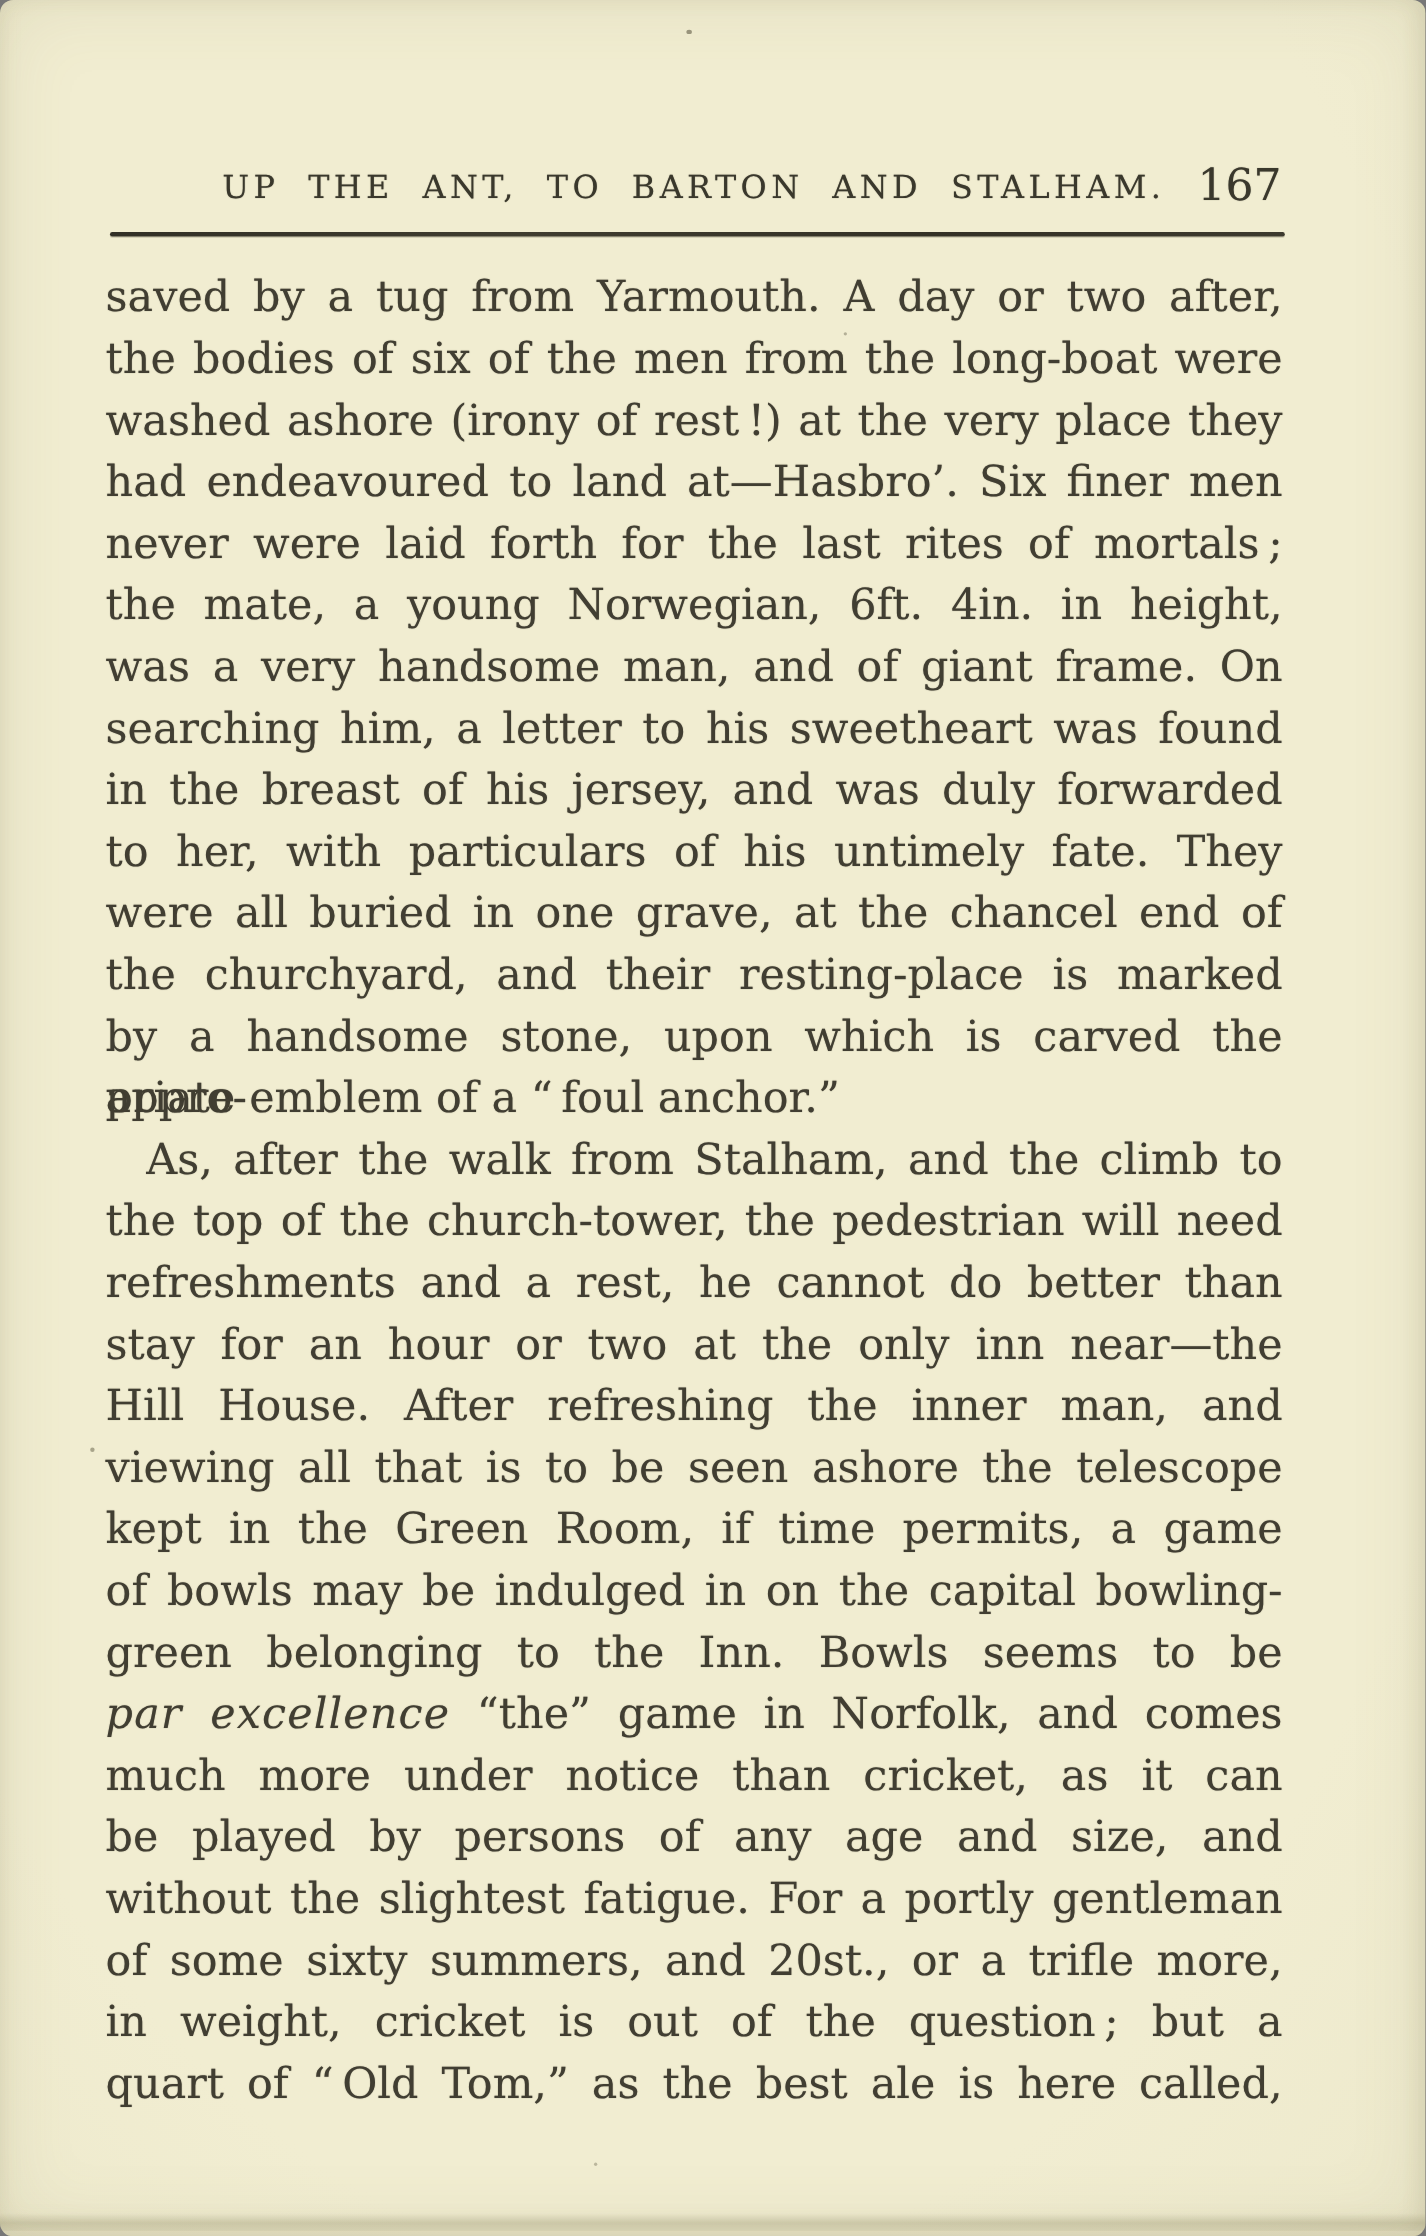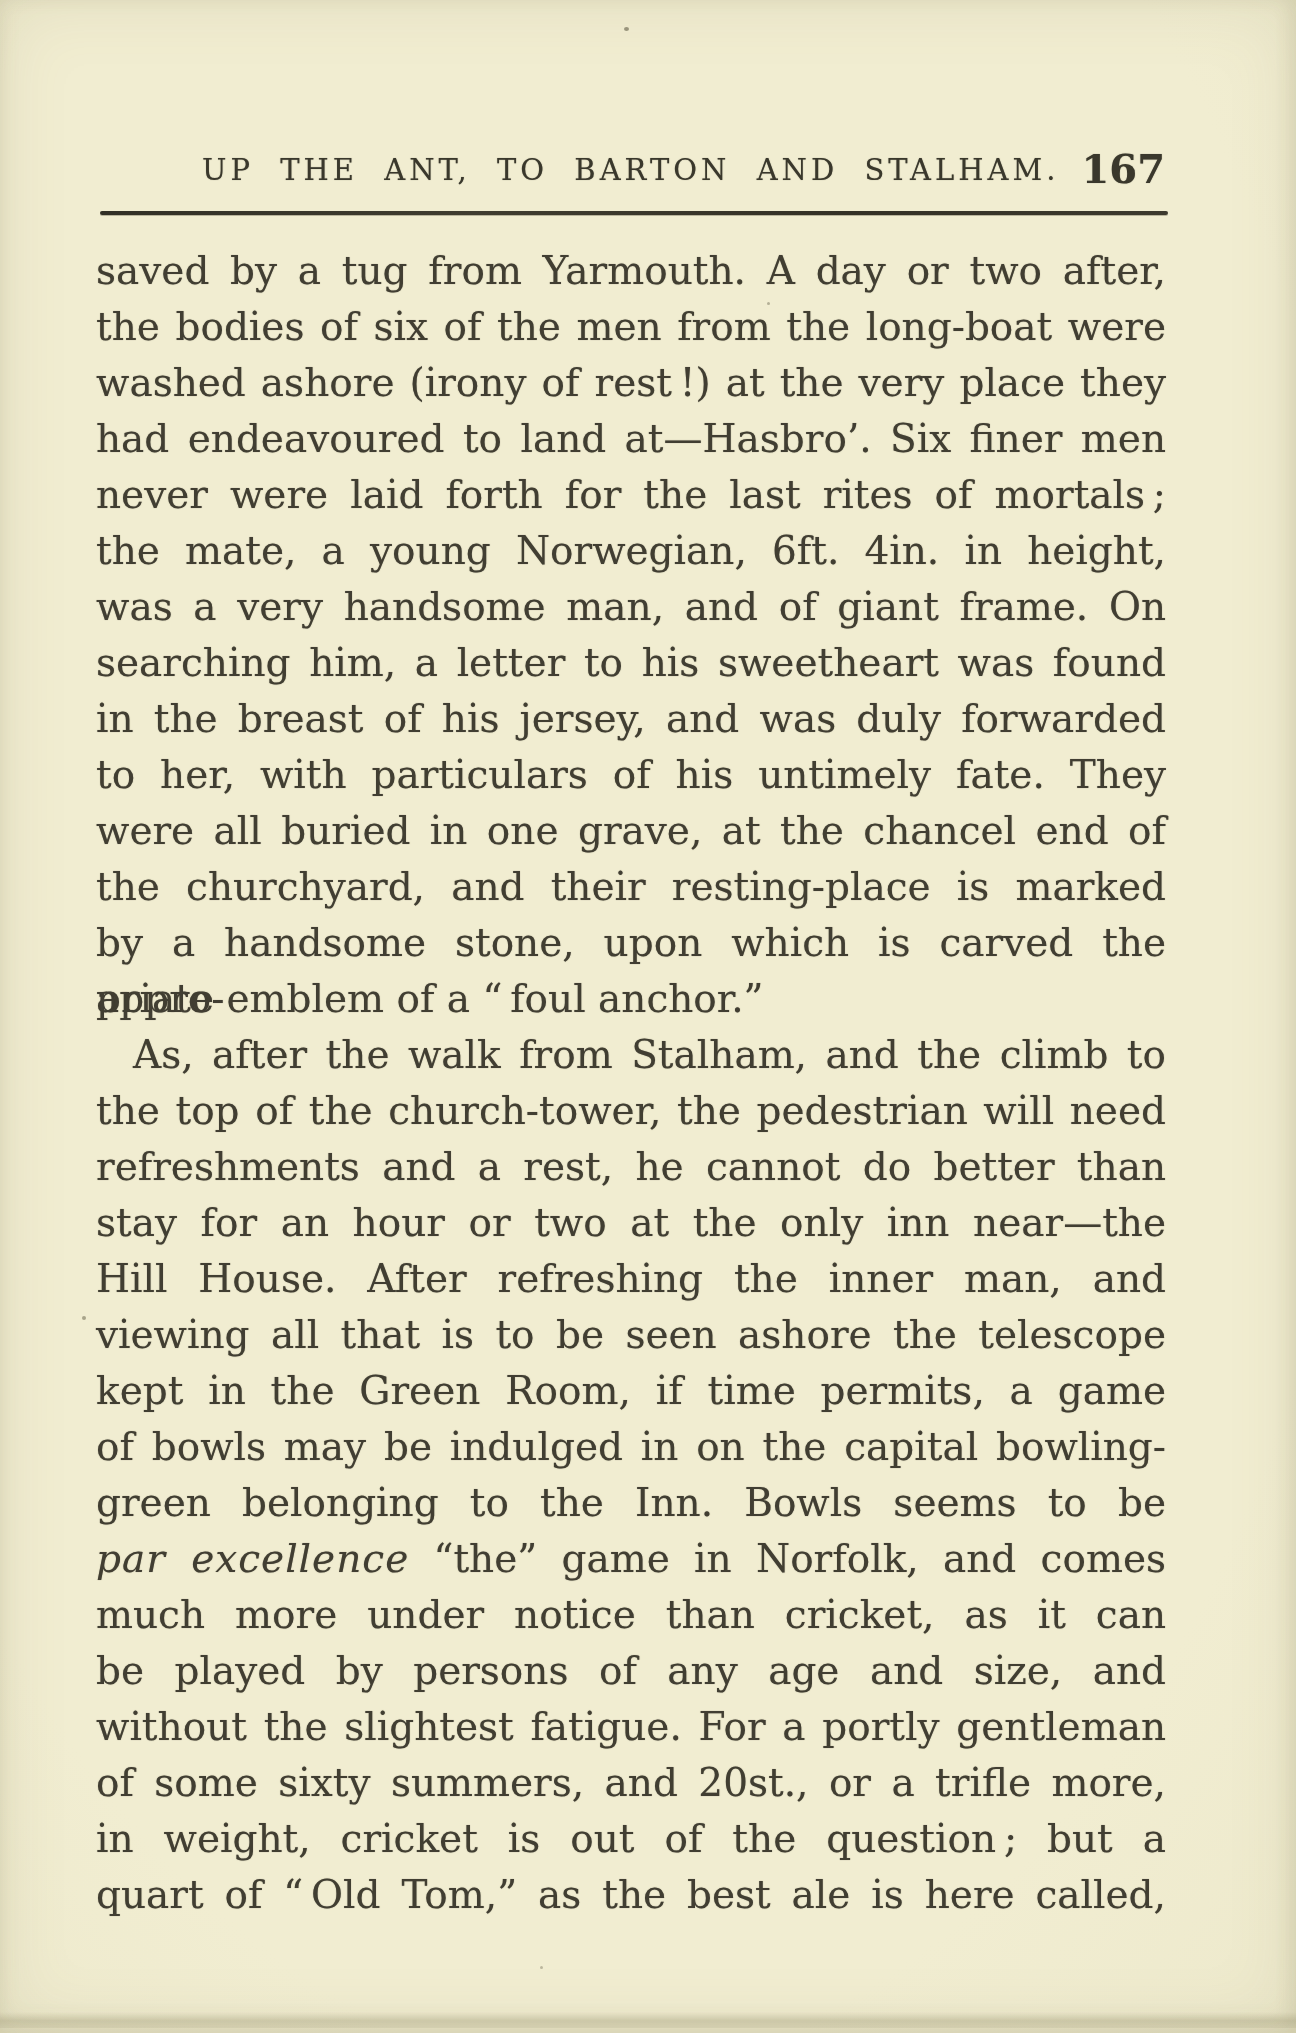--- a/index.html
+++ b/index.html
@@ -6,35 +6,35 @@
   .page {
     position:relative;
     width:1296px; height:2033px;
     margin:0 auto;
     background:
       radial-gradient(ellipse 1400px 2200px at 46% 42%, var(--paper, #f1edd1) 55%, #eae6c8 88%, #e4dfc0 100%);
     box-shadow: inset 0 0 70px rgba(130,120,75,0.14), inset 0 -10px 22px rgba(120,110,70,0.10), inset -6px 0 18px rgba(120,110,70,0.07);
     overflow:hidden;
     font-family:"DejaVu Serif", "Liberation Serif", serif;
     color: var(--ink, #403d31);
+    border-radius: 12px;
   }
   .running-title {
     position:absolute; left:202px; top:156px;
     font-size:29px; line-height:1;
     letter-spacing:4px; word-spacing:13px;
     white-space:nowrap;
     color:#3a382c;
     text-shadow:0 0 1px rgba(58,56,44,0.55);
   }
   .page-num {
     position:absolute; right:131px; top:149px;
     font-size:40px; line-height:1;
     color:#3a382c;
     text-shadow:0 0 1px rgba(58,56,44,0.5);
-    font-weight:bold;
   }
   .header-rule {
     position:absolute; left:100px; right:128px; top:211px;
     height:4px; border-radius:2px;
     background:linear-gradient(to right, #323026, #403d30 35%, #343126 70%, #3d3a2e);
     box-shadow:0 1px 0 rgba(80,75,55,0.35);
   }
   .body-text {
     position:absolute; left:96px; right:130px; top:243px;
   }

